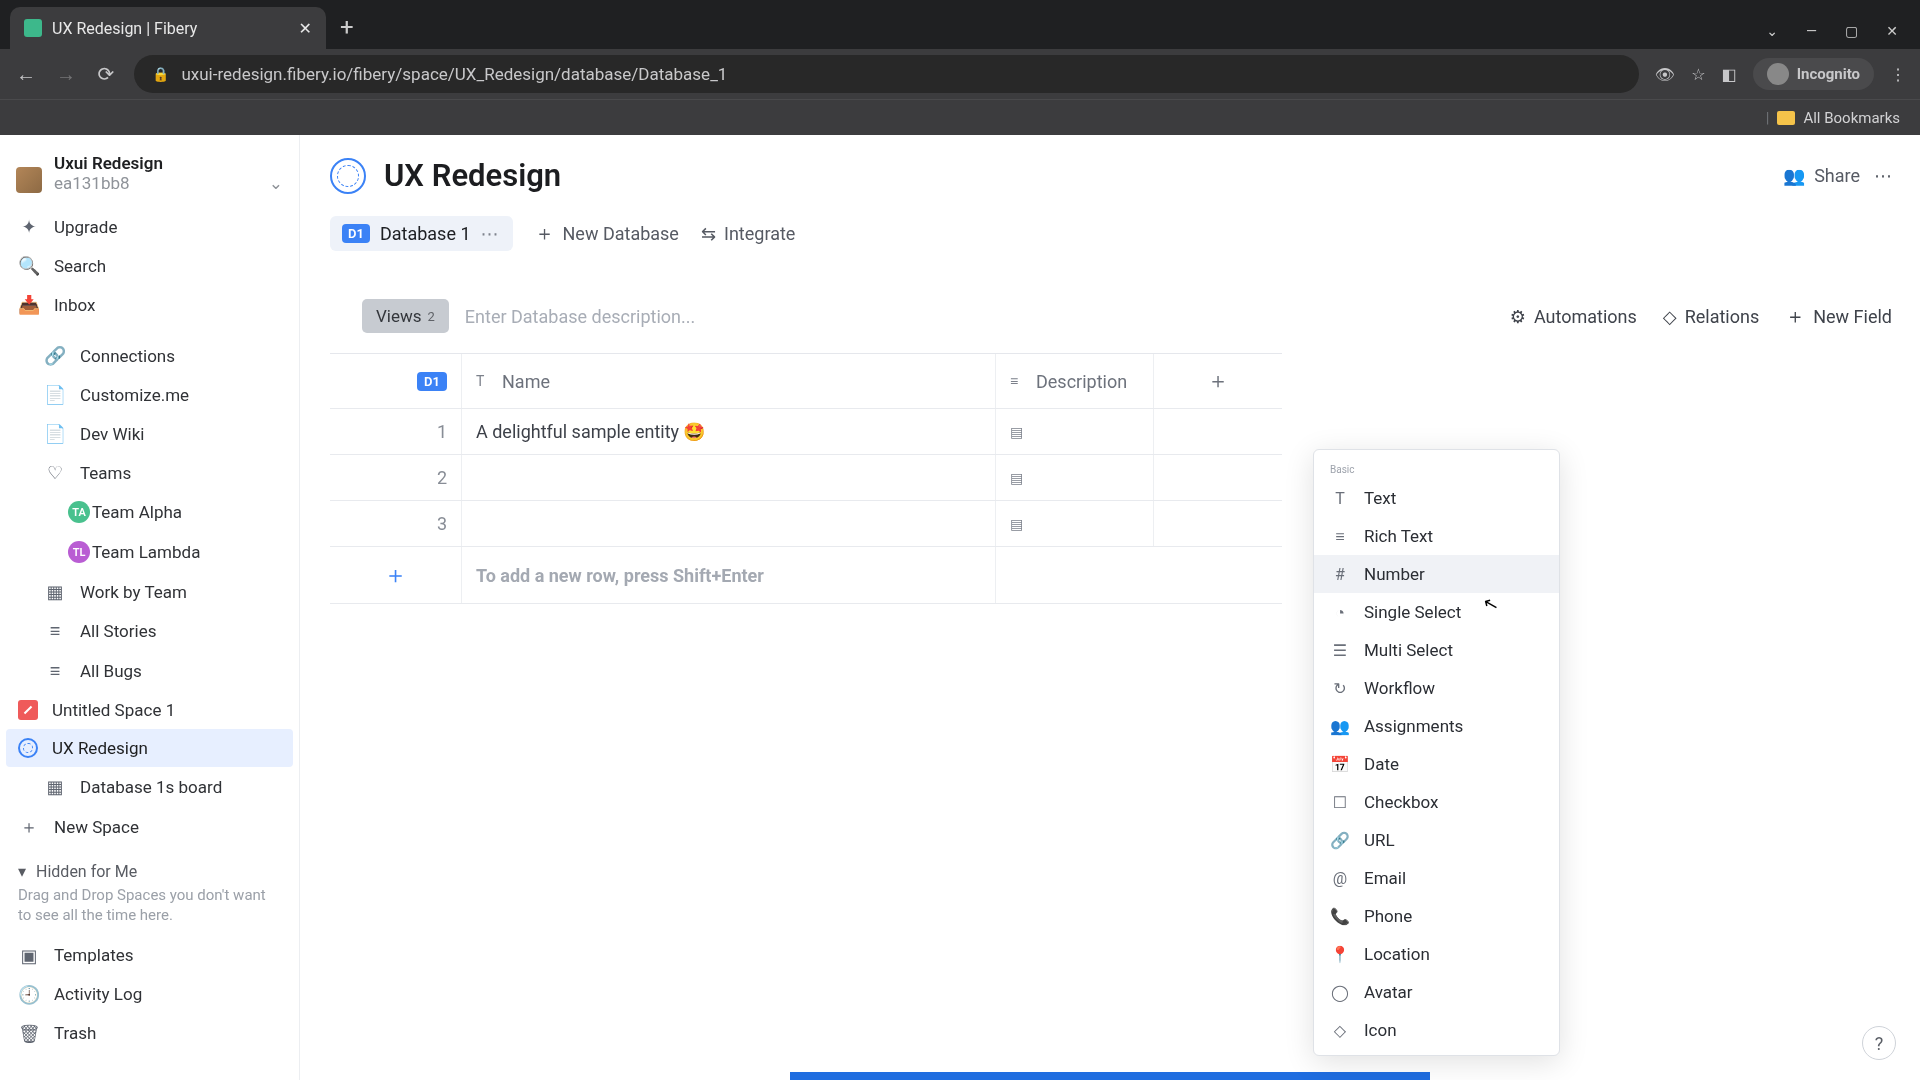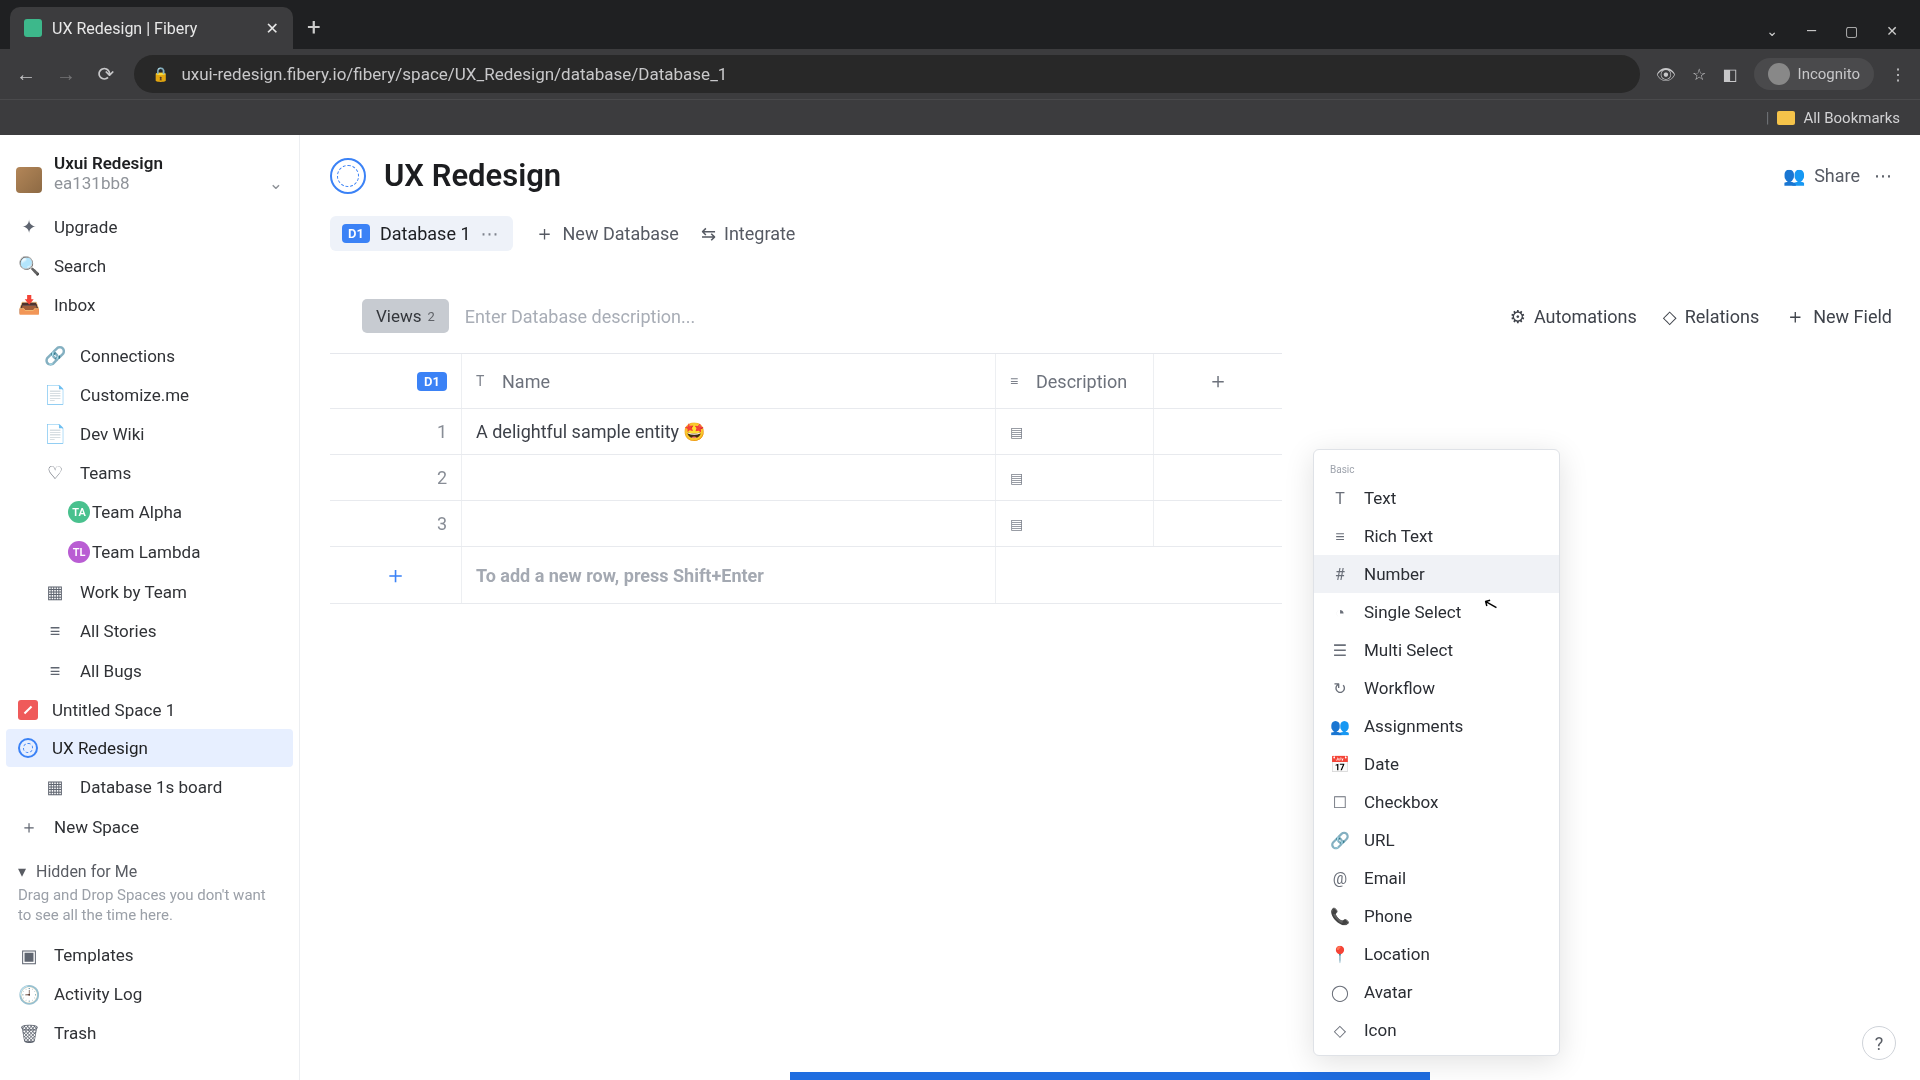--- a/index.html
+++ b/index.html
@@ -1,32 +1,32 @@
 <!DOCTYPE html>
 <html><head>
 <meta charset="utf-8">
 <style>
 * { margin: 0; padding: 0; box-sizing: border-box; font-family: -apple-system, BlinkMacSystemFont, "Segoe UI", Roboto, sans-serif; }
 body { width: 1920px; height: 1080px; overflow: hidden; background: #1f2022; }
 .browser-chrome { background: #1f2022; height: 49px; display: flex; align-items: flex-end; }
-.tab { background: #3c3c3e; width: 283px; height: 42px; border-radius: 10px 10px 0 0; margin-left: 10px; display: flex; align-items: center; padding: 0 14px; gap: 10px; color: #e8e8e8; font-size: 16px; }
+.tab { background: #3c3c3e; width: 316px; height: 42px; border-radius: 10px 10px 0 0; margin-left: 10px; display: flex; align-items: center; padding: 0 14px; gap: 10px; color: #e8e8e8; font-size: 16px; }
 .tab .favicon { width: 18px; height: 18px; background: #3db88b; border-radius: 3px; }
 .tab .title { flex: 1; white-space: nowrap; overflow: hidden; }
 .tab .close-x { font-size: 16px; cursor: pointer; }
 .new-tab { color: #ccc; font-size: 24px; padding: 0 14px 8px; cursor: pointer; }
 .chrome-controls { margin-left: auto; display: flex; gap: 28px; padding-right: 22px; color: #ccc; font-size: 14px; align-items: center; padding-bottom: 10px; }
 .chrome-controls span { cursor: pointer; }
 
 .addr-bar { background: #3c3c3e; height: 50px; display: flex; align-items: center; padding: 0 14px; gap: 16px; }
 .addr-bar .nav-icon { color: #c7c7c9; font-size: 20px; cursor: pointer; width: 24px; text-align: center; }
 .addr-bar .nav-icon.disabled { opacity: .4; }
 .url-field { flex: 1; background: #282828; border-radius: 30px; height: 38px; display: flex; align-items: center; padding: 0 18px; color: #c8c8ca; font-size: 17px; gap: 12px; }
 .url-field .lock { font-size: 14px; }
 .addr-right { display: flex; align-items: center; gap: 16px; color: #c7c7c9; }
-.incog-pill { display: flex; align-items: center; gap: 8px; background: #4a4a4c; padding: 5px 14px; border-radius: 20px; font-size: 15px; }
+.incog-pill { display: flex; align-items: center; gap: 8px; background: #4a4a4c; padding: 5px 14px; border-radius: 20px; font-size: 15px; font-weight: bold; }
 .incog-pill .avatar { width: 22px; height: 22px; background: #888; border-radius: 50%; }
 
 .bookmarks-bar { background: #3c3c3e; height: 36px; border-top: 1px solid #4a4a4c; display: flex; align-items: center; justify-content: flex-end; padding: 0 20px; color: #d2d2d4; font-size: 15px; gap: 8px; }
 .bookmarks-bar .folder { width: 18px; height: 14px; background: #f5c34a; border-radius: 2px; }
 
 .app { background: #fff; height: calc(1080px - 49px - 50px - 36px); display: flex; }
 
 
 .sidebar { width: 300px; border-right: 1px solid #eceef1; display: flex; flex-direction: column; padding: 10px 0; font-size: 17px; color: #1e1f21; overflow-y: auto; }
 .ws-header { display: flex; align-items: flex-end; padding: 8px 16px 14px; gap: 12px; }

